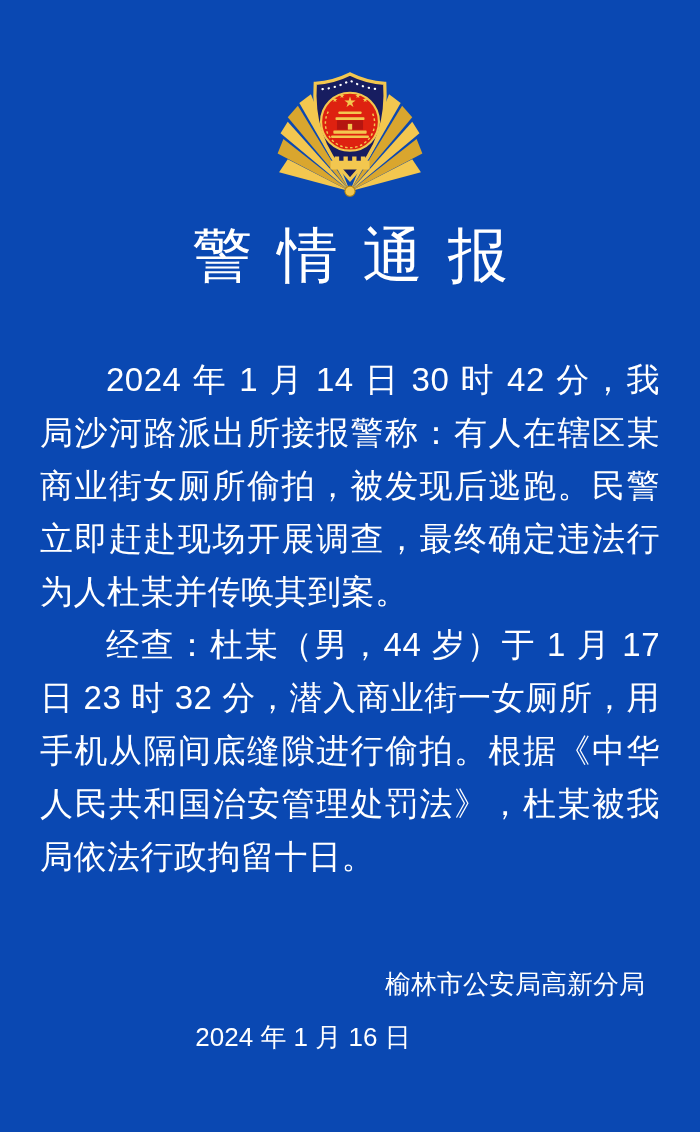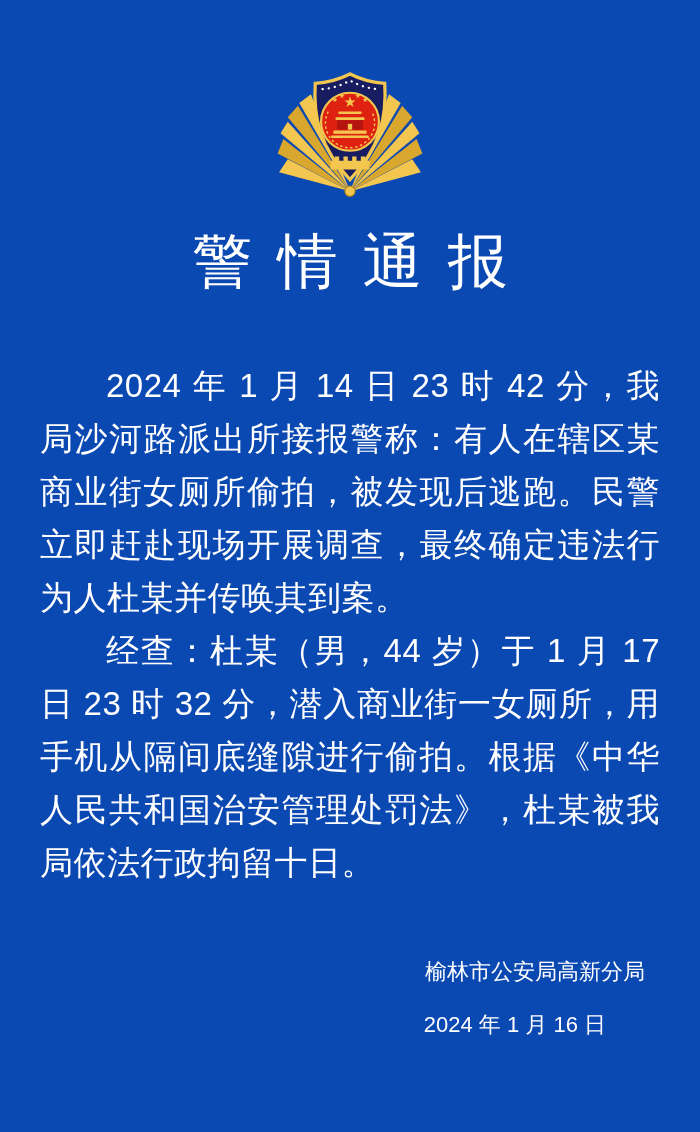--- a/index.html
+++ b/index.html
@@ -26,51 +26,51 @@
     margin:58px auto 0;
     width:176px;height:152px;
   }
   .badge .gold{fill:var(--badge-gold);}
   .badge .gold-dark{fill:var(--badge-gold-dark);}
   .badge .navy{fill:var(--badge-navy);}
   .badge .red{fill:var(--badge-red);}
   .badge .red-dark{fill:var(--badge-red-dark);}
   .badge .gold-stroke{stroke:var(--badge-gold);}
   .notice-title{
-    margin-top:12px;
+    margin-top:6px;
     text-align:center;
     font-size:60px;
     font-weight:400;
     letter-spacing:0.42em;
     padding-left:0.42em; 
     color:var(--text);
   }
   .notice-body{
     margin-top:56px;
     padding:0 40px;
   }
   .notice-body p{
     font-size:33px;
     line-height:53px;
     text-indent:2em;
     text-align:justify;
     letter-spacing:0.5px;
     color:var(--text);
   }
   .signature{
-    margin-top:56px;
-    font-size:22px;
+    margin-top:75px;
+    font-size:26px;
     line-height:53px;
   }
   .signature .agency{
     text-align:right;
     padding-right:55px;
   }
   .signature .date{
-    text-align:right;
+    text-align:center;
     padding-right:94px;
   }
 </style>
 </head>
 <body>
 
 <div class="page">
 
   <svg class="badge" viewBox="0 0 240 210" aria-hidden="true">
 
@@ -116,21 +116,21 @@
     </g>
 
     <path class="gold" d="M93,142 h6 v-6 h6 v6 h6 v-6 h6 v6 h6 v-6 h6 v6 h6 v-6 h6 v6 h6 v12 h-54 z"></path>
 
     <circle class="gold" cx="120" cy="184" r="7" stroke="#b8860b" stroke-width="1.5"></circle>
   </svg>
 
   <h1 class="notice-title">警情通报</h1>
 
   <div class="notice-body">
-    <p>2024 年 1 月 14 日 23 时 42 分，我局沙河路派出所接报警称：有人在辖区某商业街女厕所偷拍，被发现后逃跑。民警立即赶赴现场开展调查，最终确定违法行为人杜某并传唤其到案。</p>
+    <p>2024 年 1 月 14 日 30 时 42 分，我局沙河路派出所接报警称：有人在辖区某商业街女厕所偷拍，被发现后逃跑。民警立即赶赴现场开展调查，最终确定违法行为人杜某并传唤其到案。</p>
     <p>经查：杜某（男，44 岁）于 1 月 17 日 23 时 32 分，潜入商业街一女厕所，用手机从隔间底缝隙进行偷拍。根据《中华人民共和国治安管理处罚法》，杜某被我局依法行政拘留十日。</p>
   </div>
 
   <div class="signature">
     <div class="agency">榆林市公安局高新分局</div>
     <div class="date">2024 年 1 月 16 日</div>
   </div>
 
 </div>
 

